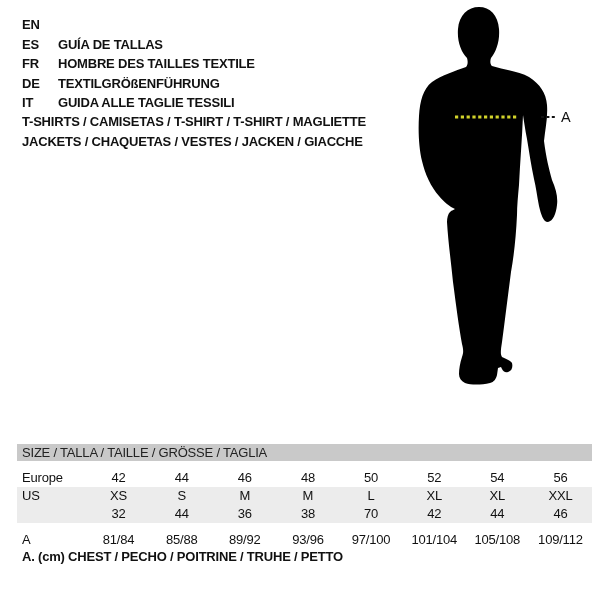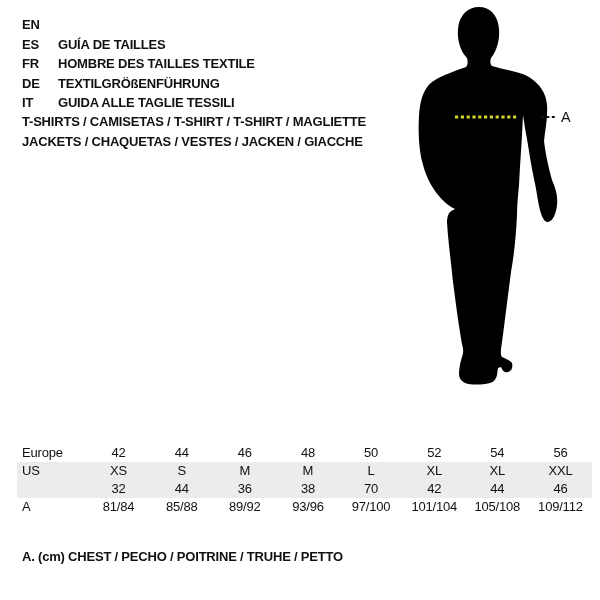--- a/index.html
+++ b/index.html
@@ -17,39 +17,39 @@
   .categories{position:absolute;left:22px;top:112px;font-weight:bold;font-size:13px;line-height:20px;letter-spacing:-0.2px;white-space:nowrap;}
   
   .figure{position:absolute;left:395px;top:0;width:205px;height:400px;}
   .figure text{font-family:"Liberation Sans", sans-serif;font-size:14.5px;fill:#111;}
   
   .man-title{position:absolute;left:22px;top:415px;font-weight:bold;font-size:13px;letter-spacing:-0.2px;white-space:nowrap;}
   
   .size-table{position:absolute;left:17px;top:444px;width:575px;font-size:13px;letter-spacing:-0.2px;}
   .t-header{height:17px;line-height:17px;background:#c9c9c9;padding-left:5px;color:#222;}
   .t-row{display:flex;height:18px;line-height:18px;}
-  .row-white{background:#ffffff;}
+  .row-white{background:#ffffff;margin-top:8px;}
   .row-gray{background:#ececec;}
   .t-label{flex:0 0 70px;width:70px;padding-left:5px;box-sizing:border-box;}
   .t-cell{flex:1 1 0;text-align:center;}
   
   .footnote{position:absolute;left:22px;top:549px;font-weight:bold;font-size:13px;letter-spacing:-0.2px;white-space:nowrap;}
 </style>
 </head>
 <body>
 
 <div class="canvas">
 
   <div class="lang-block">
     <div class="lang-row">
       <span class="lang-code">EN</span>
     </div>
     <div class="lang-row">
       <span class="lang-code">ES</span>
-      <span class="lang-label">GUÍA DE TAILLES</span>
+      <span class="lang-label">GUÍA DE TALLAS</span>
     </div>
     <div class="lang-row">
       <span class="lang-code">FR</span>
       <span class="lang-label">HOMBRE DES TAILLES TEXTILE</span>
     </div>
     <div class="lang-row">
       <span class="lang-code">DE</span>
       <span class="lang-label">TEXTILGRÖßENFÜHRUNG</span>
     </div>
     <div class="lang-row">
@@ -86,20 +86,21 @@
       C25,101 28,89 37,82 C47,75 60,71 71,67
       C73,65 73,61 72,58 C66,52 62,41 63,29
       C64,15 73,7 84,7 Z"></path>
     <line x1="60" y1="117" x2="123" y2="117" stroke="#d2d32b" stroke-width="3" stroke-dasharray="3.2 2.6"></line>
     <line x1="146" y1="117" x2="162" y2="117" stroke="#111111" stroke-width="2" stroke-dasharray="3 2.4"></line>
     <text x="166" y="122">A</text>
   </svg>
 
 
   <div class="size-table">
+    <div class="t-header">SIZE / TALLA / TAILLE / GRÖSSE / TAGLIA</div>
 
     <div class="t-row row-white">
       <div class="t-label">Europe</div>
       <div class="t-cell">42</div>
       <div class="t-cell">44</div>
       <div class="t-cell">46</div>
       <div class="t-cell">48</div>
       <div class="t-cell">50</div>
       <div class="t-cell">52</div>
       <div class="t-cell">54</div>

